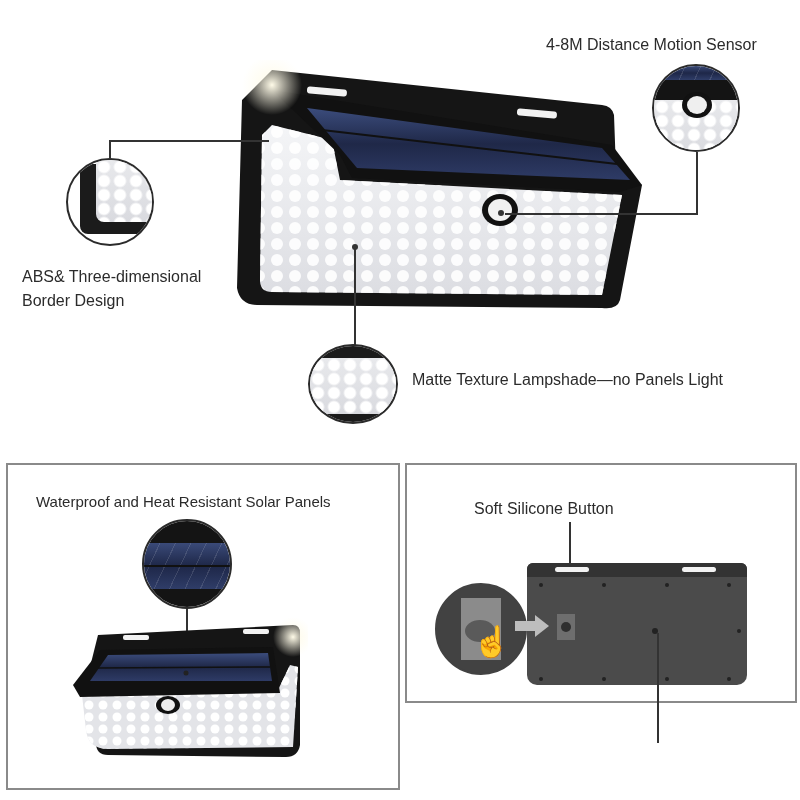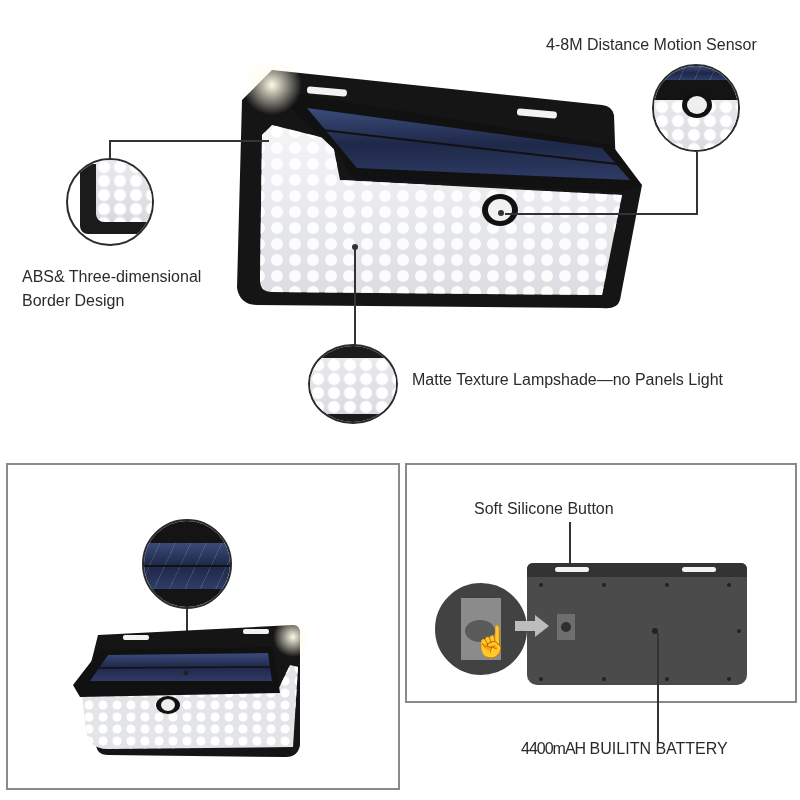--- a/index.html
+++ b/index.html
@@ -85,20 +85,21 @@
 <div class="dot" style="left:352px;top:244px;"></div>
 <div class="line" style="left:354px;top:248px;width:2px;height:98px;"></div>
 <div class="circle" style="left:308px;top:344px;width:90px;height:80px;">
   <div class="abs" style="left:0;top:0;width:90px;height:12px;background:#1b1b1b;"></div>
   <div class="abs leds" style="left:0;top:12px;width:90px;height:56px;"></div>
   <div class="abs" style="left:0;top:68px;width:90px;height:12px;background:#1b1b1b;"></div>
 </div>
 <div class="label" style="left:412px;top:371px;">Matte Texture Lampshade—no Panels Light</div>
 
 <div class="box" style="left:6px;top:463px;width:394px;height:327px;">
+  <div class="label" style="left:28px;top:28px;font-size:15px;">Waterproof and Heat Resistant Solar Panels</div>
 
   <div class="circle" style="left:134px;top:54px;width:90px;height:90px;">
     <div class="abs" style="left:0;top:0;width:90px;height:22px;background:#141414;"></div>
     <div class="abs solar" style="left:0;top:22px;width:90px;height:46px;"></div>
     <div class="abs" style="left:0;top:44px;width:90px;height:2px;background:#111;"></div>
     <div class="abs" style="left:0;top:68px;width:90px;height:22px;background:#141414;"></div>
   </div>
   <div class="line" style="left:178px;top:144px;width:2px;height:64px;"></div>
 
   <svg class="abs" style="left:60px;top:150px;" width="240" height="150" viewBox="0 0 240 150">
@@ -159,17 +160,13 @@
   <div class="circle" style="left:28px;top:118px;width:92px;height:92px;background:#424242;border-color:#424242;">
     <div class="abs" style="left:24px;top:13px;width:40px;height:62px;background:#8b8b8b;">
       <div class="abs" style="left:4px;top:22px;width:30px;height:22px;border-radius:50%;background:#5a5a5a;"></div>
     </div>
     <div class="abs" style="left:36px;top:42px;font-size:30px;color:#fff;line-height:1;">☝</div>
   </div>
 
   <div class="abs" style="left:108px;top:156px;width:22px;height:10px;background:#bdbdbd;"></div>
   <div class="abs" style="left:128px;top:150px;width:0;height:0;border-top:11px solid transparent;border-bottom:11px solid transparent;border-left:14px solid #bdbdbd;"></div>
 
-  <div class="abs" style="left:114px;top:275px;font-size:16px;white-space:nowrap;">
-    <span style="letter-spacing:-1px;">4400mAH</span>
-    <span>BUILITN BATTERY</span>
-  </div>
 </div>
 
 </body></html>

